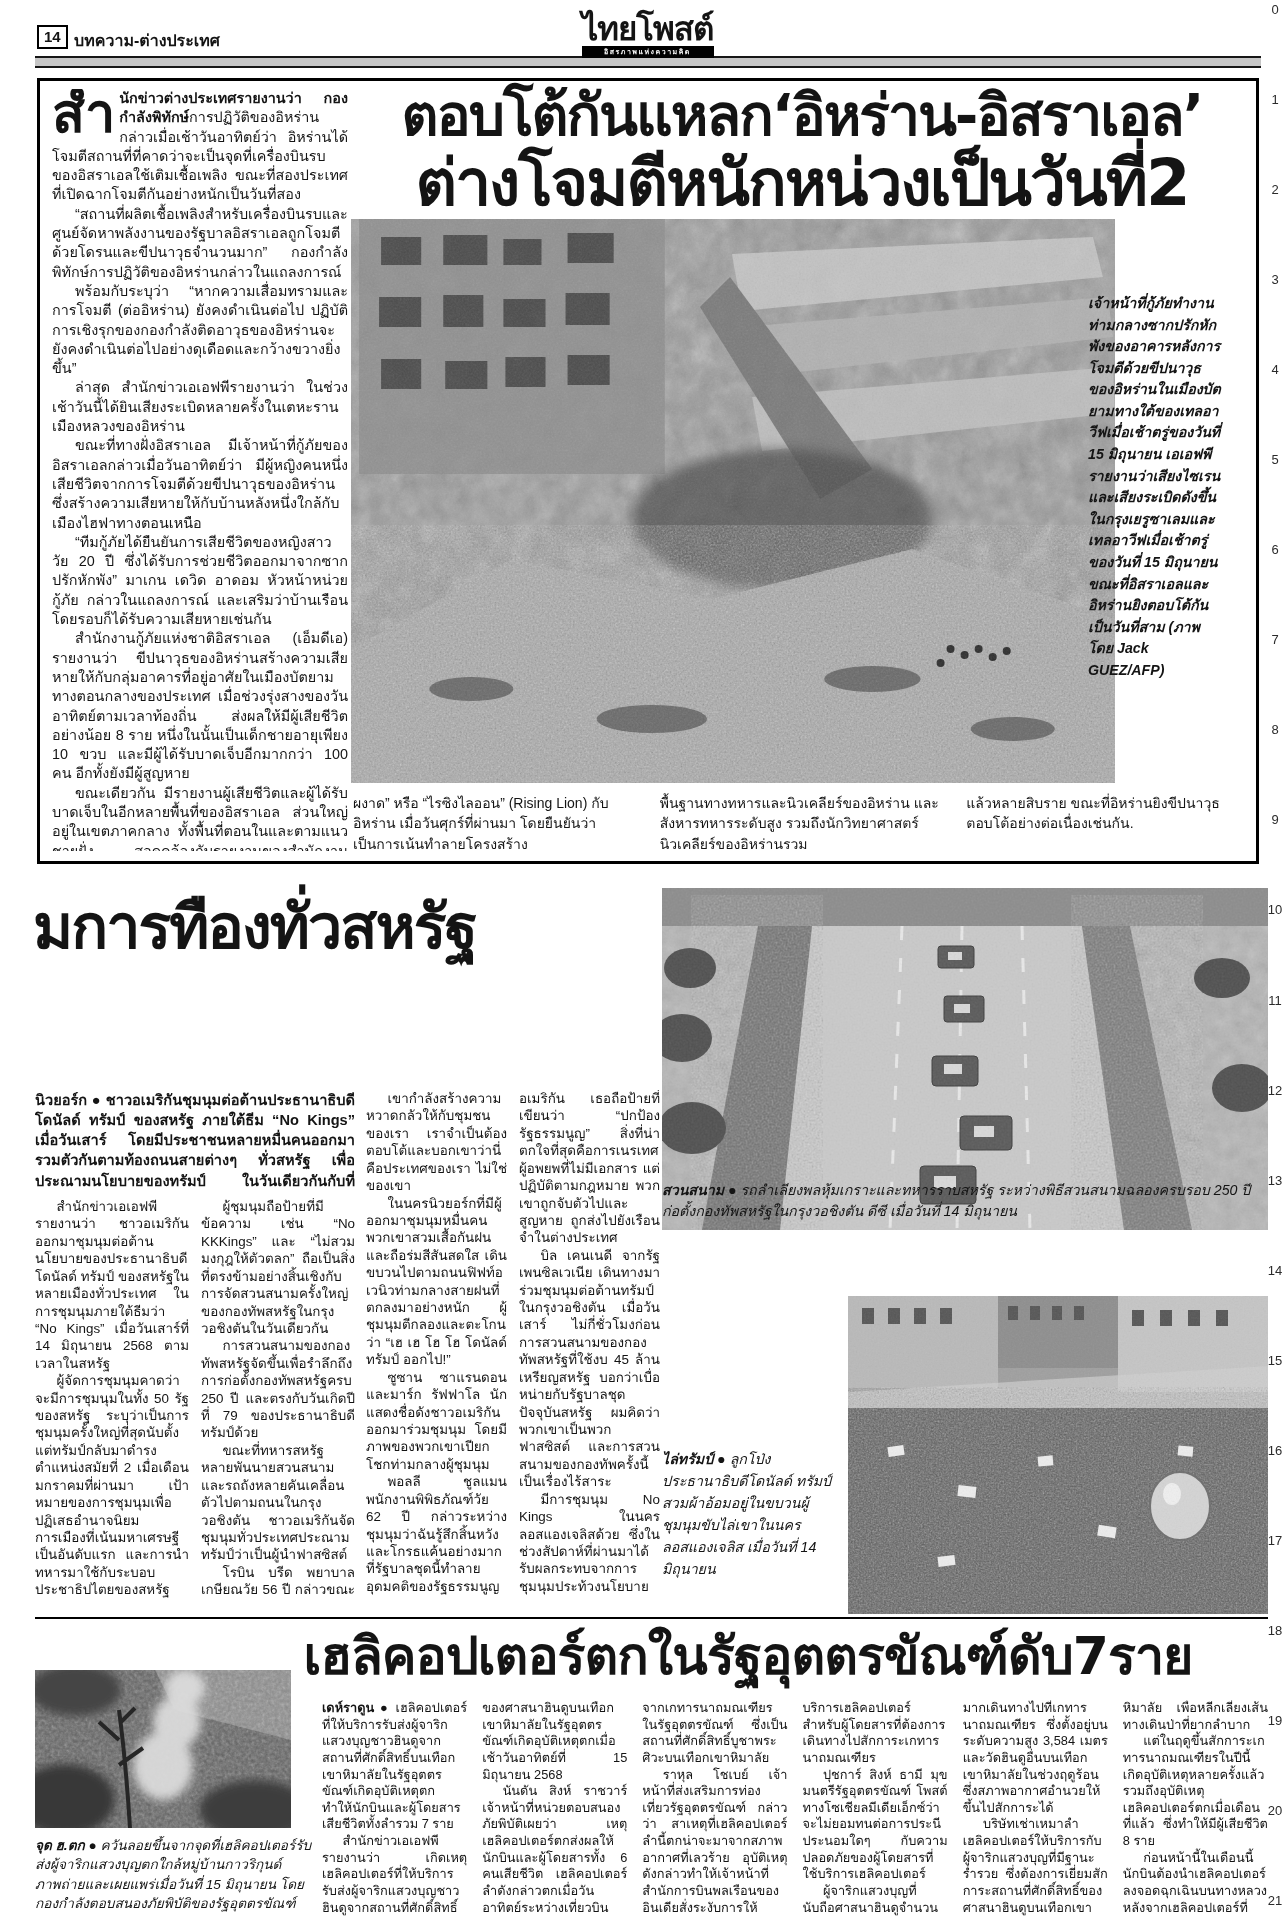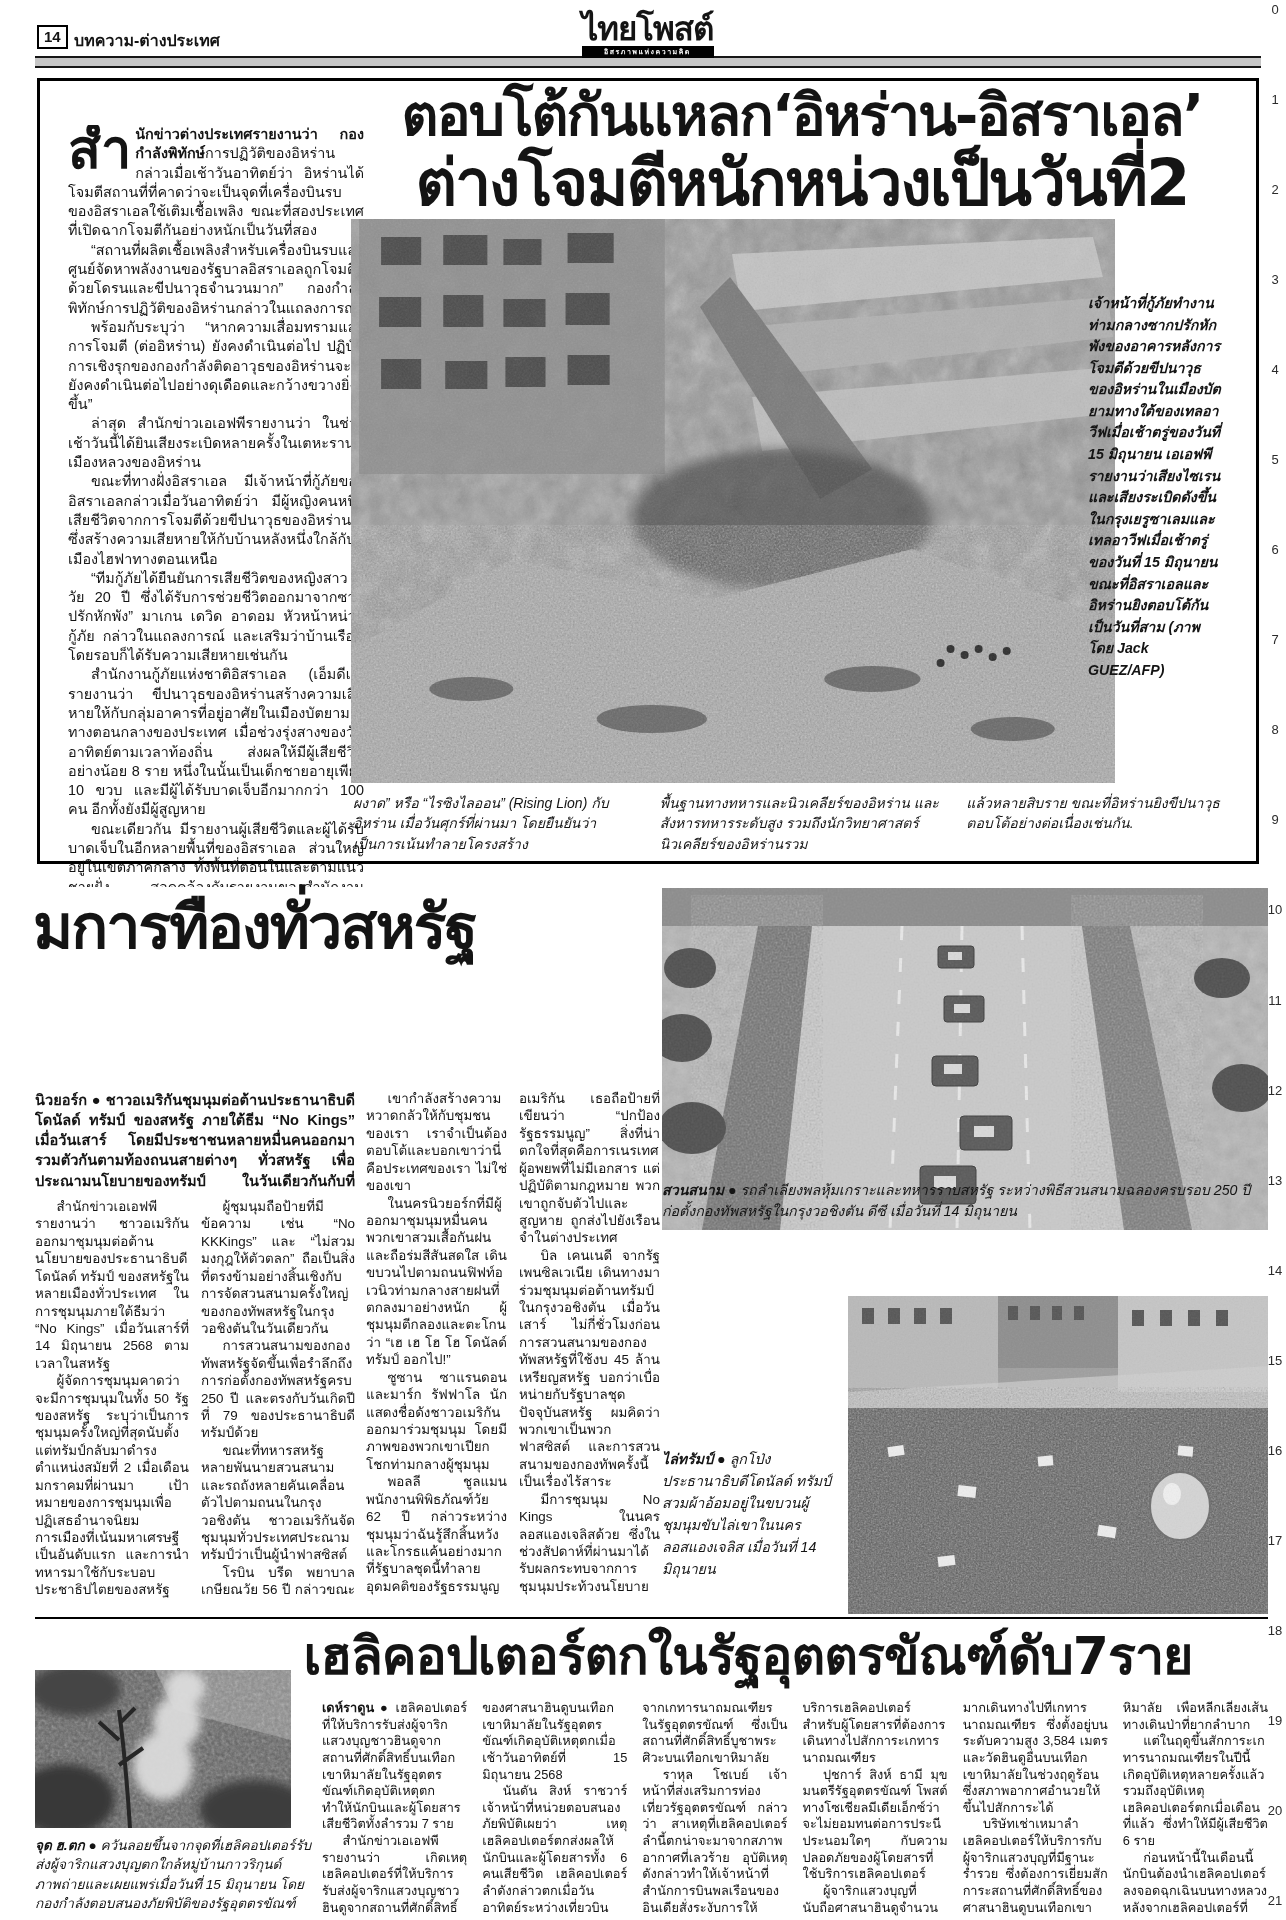--- a/index.html
+++ b/index.html
@@ -12,30 +12,30 @@
   .band{left:35px;top:56px;width:1226px;height:8px;background:#c6c6c6;border-top:2px solid #161616;border-bottom:2px solid #161616;}
   .masthead{left:555px;top:12px;width:185px;text-align:center;z-index:3;}
   .masthead .mh-text{font-family:"DejaVu Sans","Liberation Sans",sans-serif;font-weight:800;font-size:33px;letter-spacing:-1px;line-height:1.0;}
   .masthead .mh-bar{margin:1px auto 0;width:132px;height:12px;background:#000;color:#fff;font-size:7px;line-height:12px;letter-spacing:1.5px;font-weight:700;}
   
   .leadbox{left:37px;top:78px;width:1216px;height:780px;border:3px solid #000;background:#fff;}
   .h1{left:312px;top:0px;width:900px;text-align:center;font-weight:800;letter-spacing:-2px;
       font-family:"DejaVu Sans","Liberation Sans",sans-serif;}
   .h1 .l1{font-size:57px;line-height:68px;white-space:nowrap;}
   .h1 .l2{font-size:64px;line-height:68px;white-space:nowrap;}
-  .leftcol{left:28px;top:8px;width:296px;height:762px;overflow:hidden;font-size:14.4px;line-height:1.34;text-align:justify;margin-top:36px;}
+  .leftcol{left:12px;top:8px;width:296px;height:762px;overflow:hidden;font-size:14.4px;line-height:1.34;text-align:justify;}
   .leftcol p, .para{margin:0;text-indent:1.6em;}
   .dropcap{float:left;font-size:54px;line-height:44px;font-weight:700;margin:2px 4px 0 0;}
   .p-first{text-indent:0 !important;}
   .lead-in{font-weight:700;}
   .photo-lead{left:311px;top:138px;width:764px;height:564px;overflow:hidden;background:#9a9a9a;}
   .sidecap{left:1048px;top:212px;width:136px;height:498px;overflow:hidden;
            font-style:italic;font-weight:600;font-size:14.2px;line-height:1.52;}
   .botcap{left:313px;top:712px;width:898px;height:62px;display:flex;gap:22px;overflow:hidden;
-          font-style:italic;font-size:14px;line-height:1.45;justify-content:space-between;}
+          font-size:14px;line-height:1.45;justify-content:space-between;}
   .botcap .capcol{flex:1;margin:0;text-indent:0;}
   
   .h2{left:33px;top:878px;width:628px;font-weight:800;font-size:61px;line-height:98px;letter-spacing:-2px;
       font-family:"DejaVu Sans","Liberation Sans",sans-serif;white-space:nowrap;}
   .lede{left:35px;top:1090px;width:320px;height:102px;overflow:hidden;font-weight:700;font-size:14.6px;line-height:1.38;text-align:justify;}
   .midleft{left:35px;top:1198px;width:320px;height:402px;column-count:2;column-gap:12px;overflow:hidden;
            font-size:13.4px;line-height:1.3;text-align:justify;}
   .midright{left:366px;top:1090px;width:294px;height:510px;column-count:2;column-gap:12px;overflow:hidden;
             font-size:13.4px;line-height:1.3;text-align:justify;}
   .photo-parade{left:662px;top:888px;width:606px;height:342px;overflow:hidden;background:#b0b0b0;}
@@ -326,21 +326,21 @@
       <span class="lead-in">เดห์ราดูน ●</span>
       <span>เฮลิคอปเตอร์ที่ให้บริการรับส่งผู้จาริกแสวงบุญชาวฮินดูจากสถานที่ศักดิ์สิทธิ์บนเทือกเขาหิมาลัยในรัฐอุตตรขัณฑ์เกิดอุบัติเหตุตก ทำให้นักบินและผู้โดยสารเสียชีวิตทั้งลำรวม 7 ราย</span>
     </p>
     <div>
         <p class="para">สำนักข่าวเอเอฟพีรายงานว่า เกิดเหตุเฮลิคอปเตอร์ที่ให้บริการรับส่งผู้จาริกแสวงบุญชาวฮินดูจากสถานที่ศักดิ์สิทธิ์ของศาสนาฮินดูบนเทือกเขาหิมาลัยในรัฐอุตตรขัณฑ์เกิดอุบัติเหตุตกเมื่อเช้าวันอาทิตย์ที่ 15 มิถุนายน 2568</p>
         <p class="para">นันดัน สิงห์ ราชวาร์ เจ้าหน้าที่หน่วยตอบสนองภัยพิบัติเผยว่า เหตุเฮลิคอปเตอร์ตกส่งผลให้นักบินและผู้โดยสารทั้ง 6 คนเสียชีวิต เฮลิคอปเตอร์ลำดังกล่าวตกเมื่อวันอาทิตย์ระหว่างเที่ยวบินจากเกทารนาถมณเฑียรในรัฐอุตตรขัณฑ์ ซึ่งเป็นสถานที่ศักดิ์สิทธิ์บูชาพระศิวะบนเทือกเขาหิมาลัย</p>
         <p class="para">ราหุล โชเบย์ เจ้าหน้าที่ส่งเสริมการท่องเที่ยวรัฐอุตตรขัณฑ์ กล่าวว่า สาเหตุที่เฮลิคอปเตอร์ลำนี้ตกน่าจะมาจากสภาพอากาศที่เลวร้าย อุบัติเหตุดังกล่าวทำให้เจ้าหน้าที่สำนักการบินพลเรือนของอินเดียสั่งระงับการให้บริการเฮลิคอปเตอร์สำหรับผู้โดยสารที่ต้องการเดินทางไปสักการะเกทารนาถมณเฑียร</p>
         <p class="para">ปุชการ์ สิงห์ ธามี มุขมนตรีรัฐอุตตรขัณฑ์ โพสต์ทางโซเชียลมีเดียเอ็กซ์ว่า จะไม่ยอมทนต่อการประนีประนอมใดๆ กับความปลอดภัยของผู้โดยสารที่ใช้บริการเฮลิคอปเตอร์</p>
         <p class="para">ผู้จาริกแสวงบุญที่นับถือศาสนาฮินดูจำนวนมากเดินทางไปที่เกทารนาถมณเฑียร ซึ่งตั้งอยู่บนระดับความสูง 3,584 เมตร และวัดฮินดูอื่นบนเทือกเขาหิมาลัยในช่วงฤดูร้อน ซึ่งสภาพอากาศอำนวยให้ขึ้นไปสักการะได้</p>
         <p class="para">บริษัทเช่าเหมาลำเฮลิคอปเตอร์ให้บริการกับผู้จาริกแสวงบุญที่มีฐานะร่ำรวย ซึ่งต้องการเยี่ยมสักการะสถานที่ศักดิ์สิทธิ์ของศาสนาฮินดูบนเทือกเขาหิมาลัย เพื่อหลีกเลี่ยงเส้นทางเดินป่าที่ยากลำบาก</p>
-        <p class="para">แต่ในฤดูขึ้นสักการะเกทารนาถมณเฑียรในปีนี้ เกิดอุบัติเหตุหลายครั้งแล้ว รวมถึงอุบัติเหตุเฮลิคอปเตอร์ตกเมื่อเดือนที่แล้ว ซึ่งทำให้มีผู้เสียชีวิต 6 ราย</p>
+        <p class="para">แต่ในฤดูขึ้นสักการะเกทารนาถมณเฑียรในปีนี้ เกิดอุบัติเหตุหลายครั้งแล้ว รวมถึงอุบัติเหตุเฮลิคอปเตอร์ตกเมื่อเดือนที่แล้ว ซึ่งทำให้มีผู้เสียชีวิต 8 ราย</p>
         <p class="para">ก่อนหน้านี้ในเดือนนี้ นักบินต้องนำเฮลิคอปเตอร์ลงจอดฉุกเฉินบนทางหลวง หลังจากเฮลิคอปเตอร์ที่เขาขับเกิดความผิดพลาดทางเทคนิค</p>
       </div>
   </div>
 
   <div class="abs ruler">
       <span class="ruler-num">0</span>
       <span class="ruler-num">1</span>
       <span class="ruler-num">2</span>
       <span class="ruler-num">3</span>
       <span class="ruler-num">4</span>

